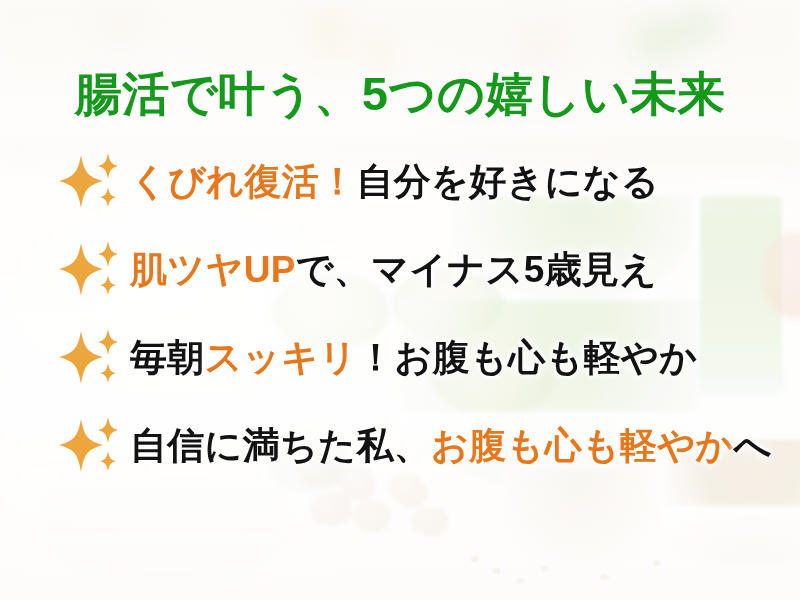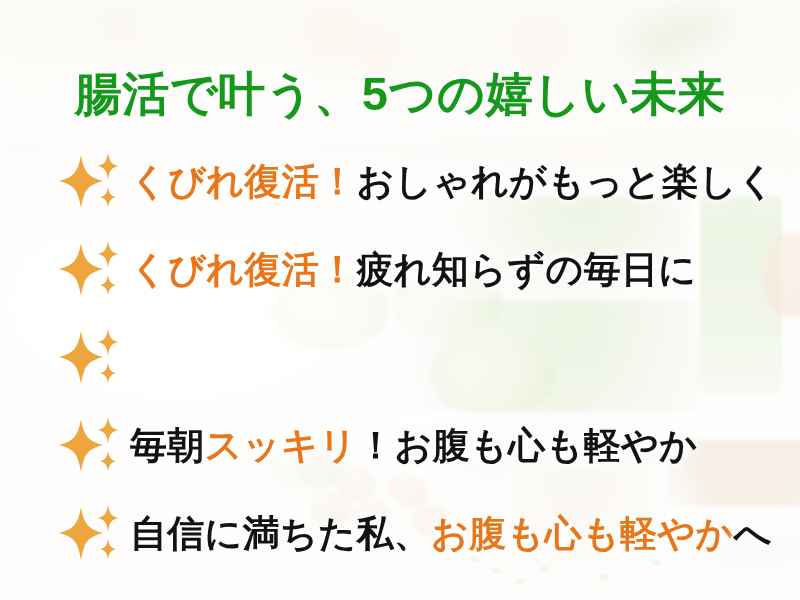--- a/index.html
+++ b/index.html
@@ -293,77 +293,68 @@
     <div class="bg-plate"></div>
     <div class="bg-veil"></div>
   </div>
 
   <div class="content">
 
     <h1 class="title">腸活で叶う、5つの嬉しい未来</h1>
 
     <div class="bullets">
 
+
       <div class="bullet">
         <span class="sparkle">
           <svg viewBox="0 0 68 66" xmlns="http://www.w3.org/2000/svg" aria-hidden="true">
             <path d="M25 6 C28 23 32 28 47 32 C32 36 28 41 25 59 C22 41 18 36 3 32 C18 28 22 23 25 6 Z" fill="#eda63e"></path>
             <path d="M52 4 C53.6 13 55.6 15.4 62 17 C55.6 18.6 53.6 21 52 30 C50.4 21 48.4 18.6 42 17 C48.4 15.4 50.4 13 52 4 Z" fill="#eda63e"></path>
             <path d="M52 38 C53.3 45 54.9 47 60 48.2 C54.9 49.4 53.3 51.4 52 58 C50.7 51.4 49.1 49.4 44 48.2 C49.1 47 50.7 45 52 38 Z" fill="#eda63e"></path>
           </svg>
         </span>
         <span class="bullet-text">
-          <span class="hl">くびれ復活！</span><span class="pl">おしゃれがもっと楽しく</span>
+          <span class="hl">くびれ復活！</span><span class="pl">自分を好きになる</span>
         </span>
       </div>
 
       <div class="bullet">
         <span class="sparkle">
           <svg viewBox="0 0 68 66" xmlns="http://www.w3.org/2000/svg" aria-hidden="true">
             <path d="M25 6 C28 23 32 28 47 32 C32 36 28 41 25 59 C22 41 18 36 3 32 C18 28 22 23 25 6 Z" fill="#eda63e"></path>
             <path d="M52 4 C53.6 13 55.6 15.4 62 17 C55.6 18.6 53.6 21 52 30 C50.4 21 48.4 18.6 42 17 C48.4 15.4 50.4 13 52 4 Z" fill="#eda63e"></path>
             <path d="M52 38 C53.3 45 54.9 47 60 48.2 C54.9 49.4 53.3 51.4 52 58 C50.7 51.4 49.1 49.4 44 48.2 C49.1 47 50.7 45 52 38 Z" fill="#eda63e"></path>
           </svg>
         </span>
         <span class="bullet-text">
-          <span class="hl">くびれ復活！</span><span class="pl">疲れ知らずの毎日に</span>
+          <span class="hl">肌ツヤUP</span><span class="pl">で、マイナス5歳見え</span>
         </span>
       </div>
 
       <div class="bullet">
         <span class="sparkle">
           <svg viewBox="0 0 68 66" xmlns="http://www.w3.org/2000/svg" aria-hidden="true">
             <path d="M25 6 C28 23 32 28 47 32 C32 36 28 41 25 59 C22 41 18 36 3 32 C18 28 22 23 25 6 Z" fill="#eda63e"></path>
             <path d="M52 4 C53.6 13 55.6 15.4 62 17 C55.6 18.6 53.6 21 52 30 C50.4 21 48.4 18.6 42 17 C48.4 15.4 50.4 13 52 4 Z" fill="#eda63e"></path>
             <path d="M52 38 C53.3 45 54.9 47 60 48.2 C54.9 49.4 53.3 51.4 52 58 C50.7 51.4 49.1 49.4 44 48.2 C49.1 47 50.7 45 52 38 Z" fill="#eda63e"></path>
           </svg>
         </span>
+        <span class="bullet-text">
+          <span class="pl">毎朝</span><span class="hl">スッキリ</span><span class="pl">！お腹も心も軽やか</span>
+        </span>
       </div>
 
       <div class="bullet">
         <span class="sparkle">
           <svg viewBox="0 0 68 66" xmlns="http://www.w3.org/2000/svg" aria-hidden="true">
             <path d="M25 6 C28 23 32 28 47 32 C32 36 28 41 25 59 C22 41 18 36 3 32 C18 28 22 23 25 6 Z" fill="#eda63e"></path>
             <path d="M52 4 C53.6 13 55.6 15.4 62 17 C55.6 18.6 53.6 21 52 30 C50.4 21 48.4 18.6 42 17 C48.4 15.4 50.4 13 52 4 Z" fill="#eda63e"></path>
             <path d="M52 38 C53.3 45 54.9 47 60 48.2 C54.9 49.4 53.3 51.4 52 58 C50.7 51.4 49.1 49.4 44 48.2 C49.1 47 50.7 45 52 38 Z" fill="#eda63e"></path>
           </svg>
         </span>
         <span class="bullet-text">
-          <span class="pl">毎朝</span><span class="hl">スッキリ</span><span class="pl">！お腹も心も軽やか</span>
-        </span>
-      </div>
-
-      <div class="bullet">
-        <span class="sparkle">
-          <svg viewBox="0 0 68 66" xmlns="http://www.w3.org/2000/svg" aria-hidden="true">
-            <path d="M25 6 C28 23 32 28 47 32 C32 36 28 41 25 59 C22 41 18 36 3 32 C18 28 22 23 25 6 Z" fill="#eda63e"></path>
-            <path d="M52 4 C53.6 13 55.6 15.4 62 17 C55.6 18.6 53.6 21 52 30 C50.4 21 48.4 18.6 42 17 C48.4 15.4 50.4 13 52 4 Z" fill="#eda63e"></path>
-            <path d="M52 38 C53.3 45 54.9 47 60 48.2 C54.9 49.4 53.3 51.4 52 58 C50.7 51.4 49.1 49.4 44 48.2 C49.1 47 50.7 45 52 38 Z" fill="#eda63e"></path>
-          </svg>
-        </span>
-        <span class="bullet-text">
           <span class="pl">自信に満ちた私、</span><span class="hl">お腹も心も軽やか</span><span class="pl">へ</span>
         </span>
       </div>
 
     </div>
   </div>
 </div>
 
 </body></html>

